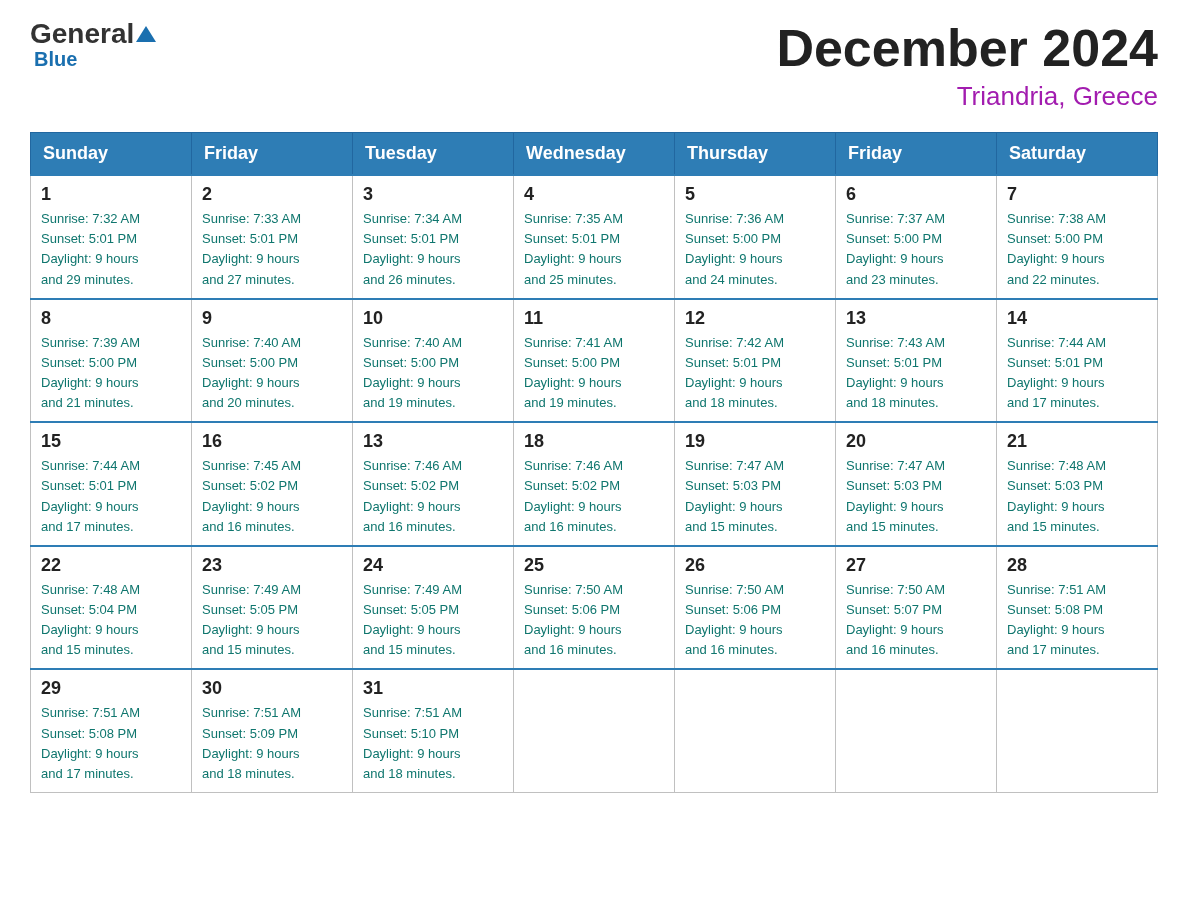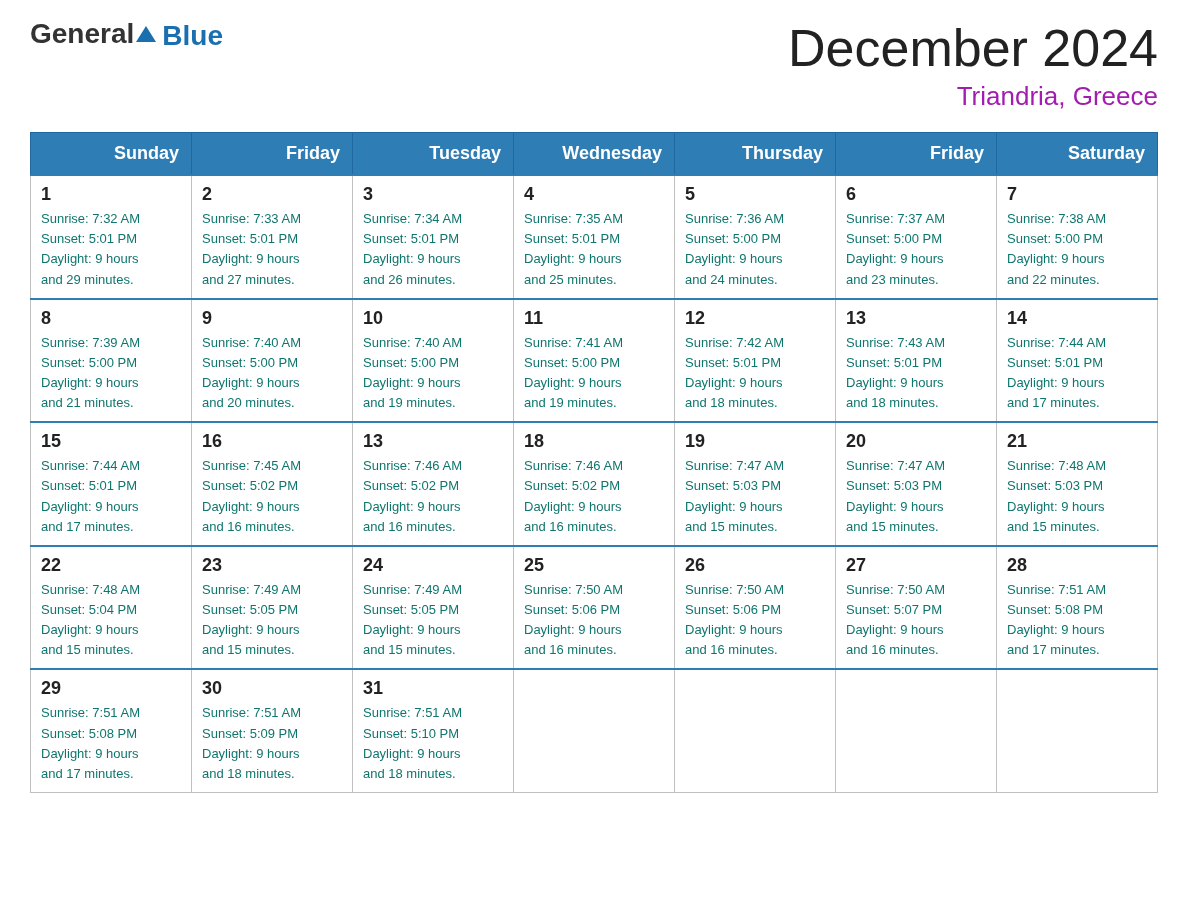--- a/index.html
+++ b/index.html
@@ -11,20 +11,21 @@
       min-height: 918px;
     }
     .header-section {
       display: flex;
       justify-content: space-between;
       align-items: flex-start;
       margin-bottom: 20px;
     }
     .logo-area {
       display: flex;
+      flex-direction: column;
       align-items: flex-start;
     }
     .logo-text {
       display: flex;
       align-items: center;
       font-size: 28px;
       font-weight: bold;
       color: #333;
       line-height: 1;
     }
@@ -37,42 +38,42 @@
       border-top: 16px solid #1a6faf;
       margin: 0 2px;
       display: inline-block;
       transform: rotate(180deg);
     }
     .title-area {
       text-align: right;
     }
     .title-area h1 {
       font-size: 52px;
-      font-weight: normal;
+      font-weight: bold;
       color: #222;
       line-height: 1.1;
     }
     .title-area h2 {
       font-size: 26px;
       font-weight: normal;
       color: #a21caf;
       margin-top: 4px;
     }
     .calendar-table {
       width: 100%;
       border-collapse: collapse;
       border: 1px solid #b0b0b0;
     }
     .calendar-table th {
       background-color: #2e7db5;
       color: #fff;
       font-size: 18px;
       font-weight: bold;
       padding: 10px 12px;
-      text-align: right;
+      text-align: left;
       border: 1px solid #2167a0;
     }
     .calendar-table td {
       vertical-align: top;
       border: 1px solid #c0c0c0;
       padding: 8px 10px;
       font-size: 13px;
       color: #333;
       width: calc(100% / 7);
       min-height: 100px;
@@ -99,21 +100,21 @@
 </head>
 <body>
 
 <div class="header-section">
   <div class="logo-area">
     <div class="logo-text">
       <span class="logo-general">General</span>
       <span class="logo-triangle"></span>
     </div>
     <div style="margin-left:4px;">
-      <span class="logo-blue" style="font-size:28px; font-weight:bold;">Blue</span>
+      <span class="logo-blue" style="font-size:20px; font-weight:bold;">Blue</span>
     </div>
   </div>
   <div class="title-area">
     <h1>December 2024</h1>
     <h2>Triandria, Greece</h2>
   </div>
 </div>
 
 <table class="calendar-table">
   <thead>

